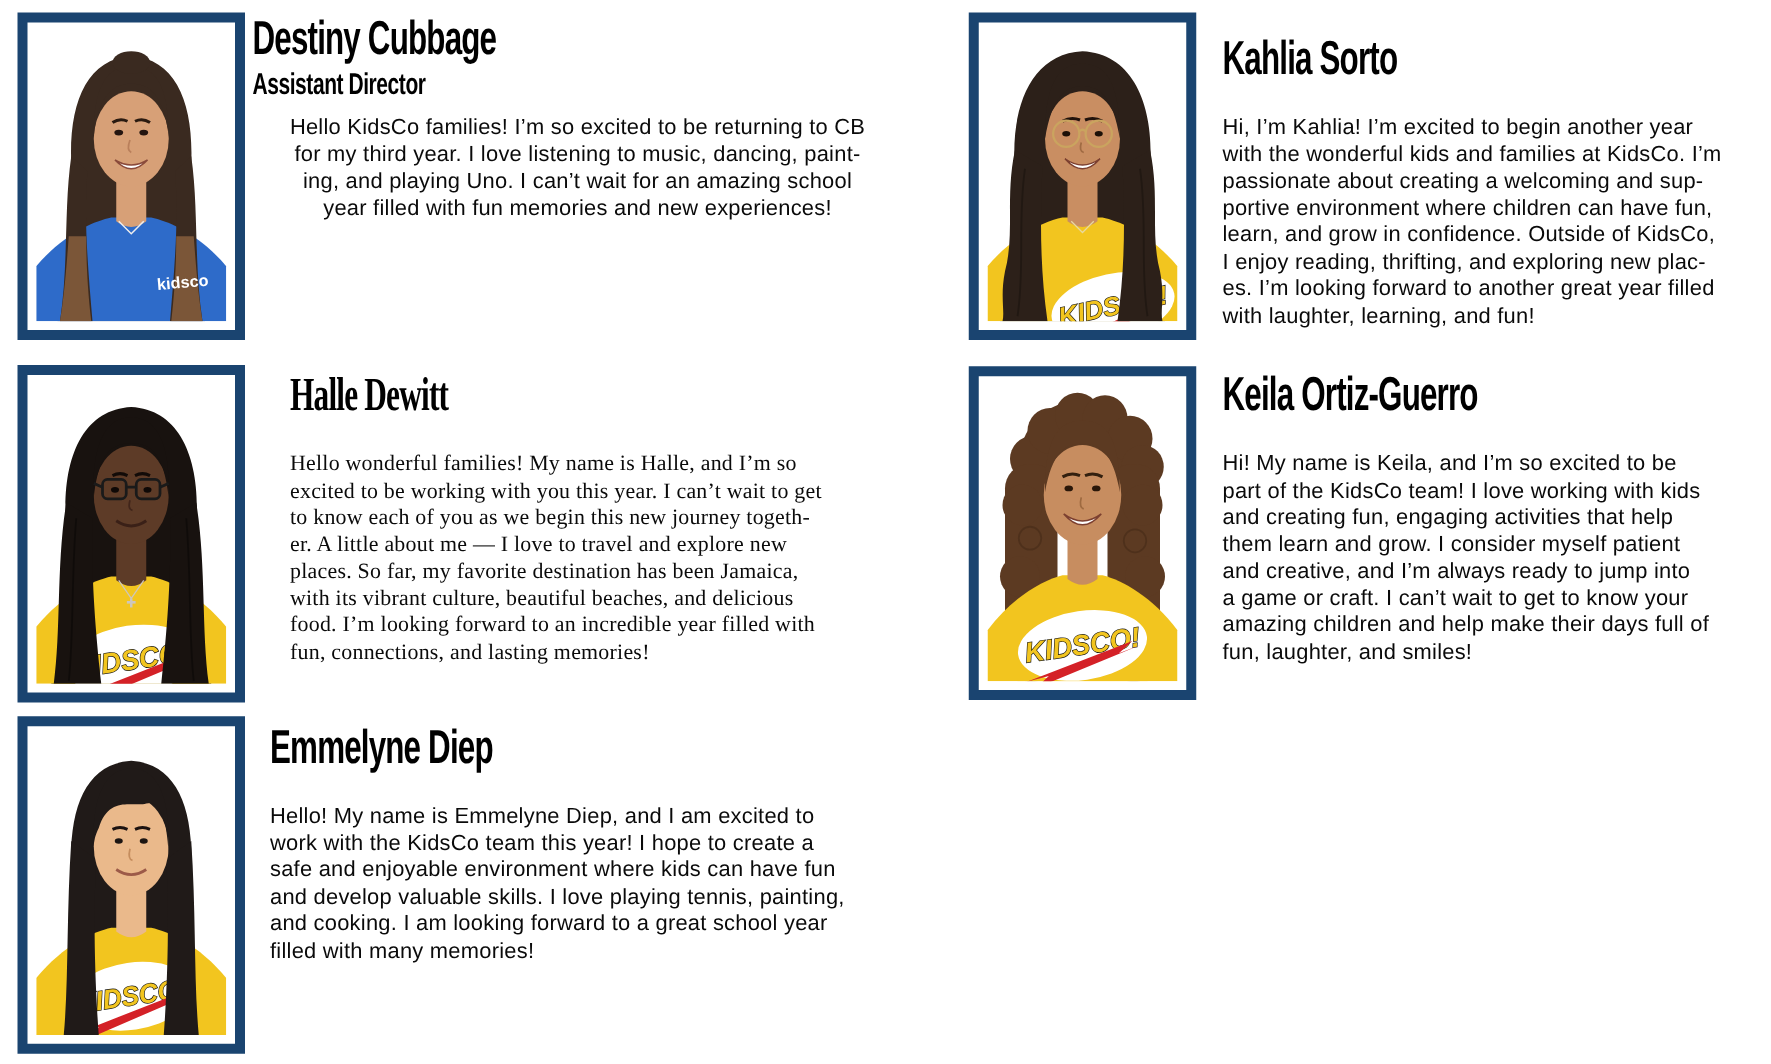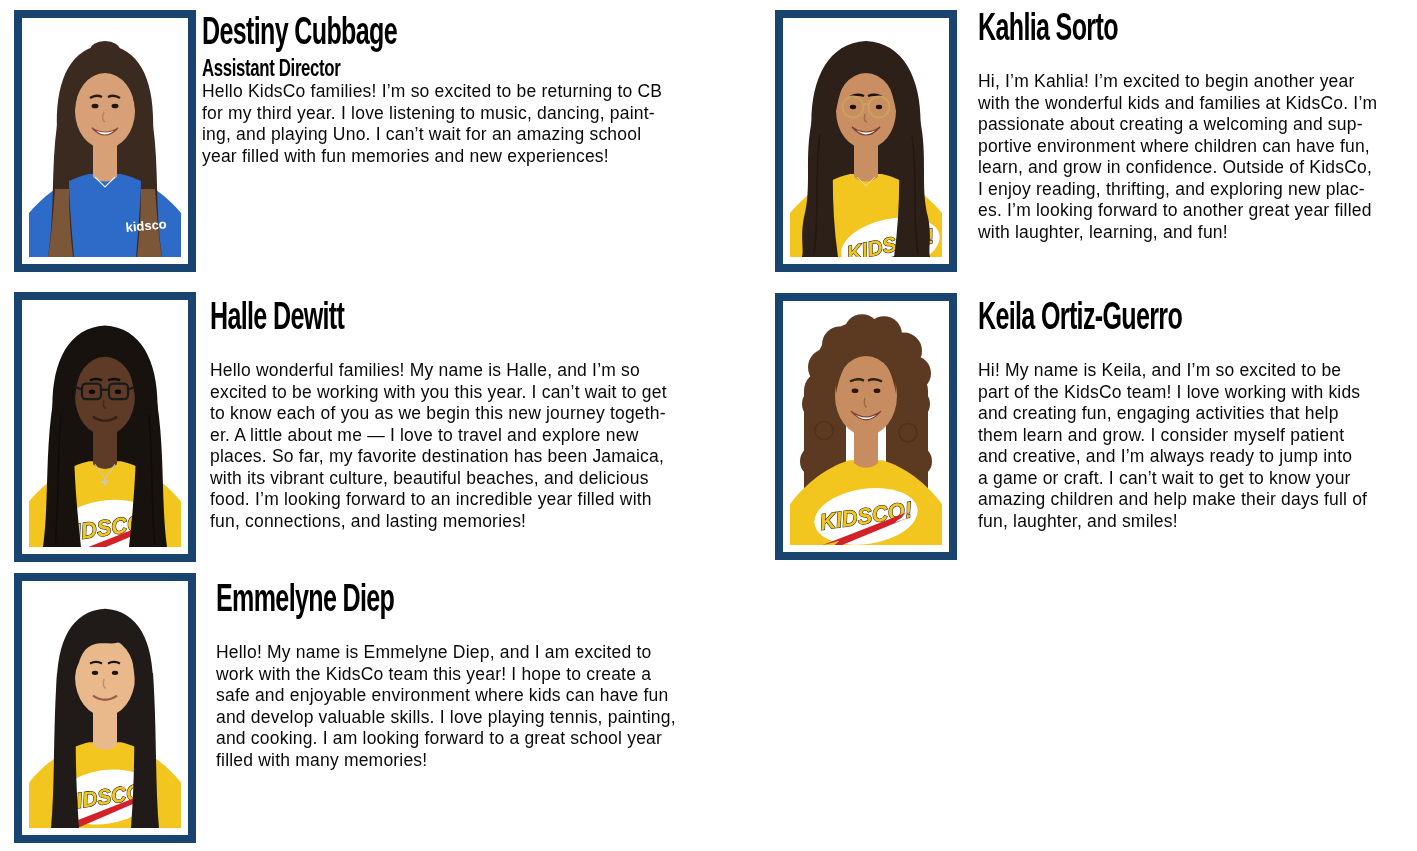--- a/index.html
+++ b/index.html
@@ -8,31 +8,31 @@
   .frame{position:absolute;width:182px;border:8px solid #1a4470;background:#fff;
          padding:7px;box-sizing:border-box;}
   .frame svg{display:block;width:100%;height:100%;}
   .f1{left:14px;top:10px;height:262px;}
   .f2{left:14px;top:292px;height:270px;}
   .f3{left:14px;top:573px;height:270px;}
   .f4{left:775px;top:10px;height:262px;}
   .f5{left:775px;top:293px;height:267px;}
   .info{position:absolute;}
   .i1{left:202px;top:12px;width:520px;}
-  .i2{left:210px;top:297px;width:520px;}
+  .i2{left:232px;top:297px;width:520px;font-family:Liberation Serif, serif;}
   .i3{left:216px;top:579px;width:520px;}
-  .i4{left:978px;top:8px;width:436px;}
+  .i4{left:978px;top:28px;width:436px;}
   .i5{left:978px;top:297px;width:436px;}
   .name{margin:0;font-size:38px;font-weight:bold;line-height:38px;letter-spacing:-1px;
         transform:scaleX(0.66);transform-origin:0 50%;white-space:nowrap;}
   .role{margin:6px 0 0 0;font-size:24px;font-weight:bold;line-height:24px;letter-spacing:-0.5px;
         transform:scaleX(0.70);transform-origin:0 50%;white-space:nowrap;}
   .bio{margin:0;font-size:17.5px;line-height:21.5px;letter-spacing:0.2px;
        white-space:pre-line;color:#0a0a0a;}
-  .i1 .bio{margin-top:1px;}
+  .i1 .bio{margin-top:11px;text-align:center;}
   .i2 .bio,.i3 .bio,.i4 .bio,.i5 .bio{margin-top:25px;}
 </style>
 </head>
 <body>
 
 <div class="page">
 
   <figure class="frame f1" style="margin:0">
     <svg viewBox="0 0 152 232" preserveAspectRatio="none">
       <rect width="152" height="232" fill="#ffffff"></rect>

